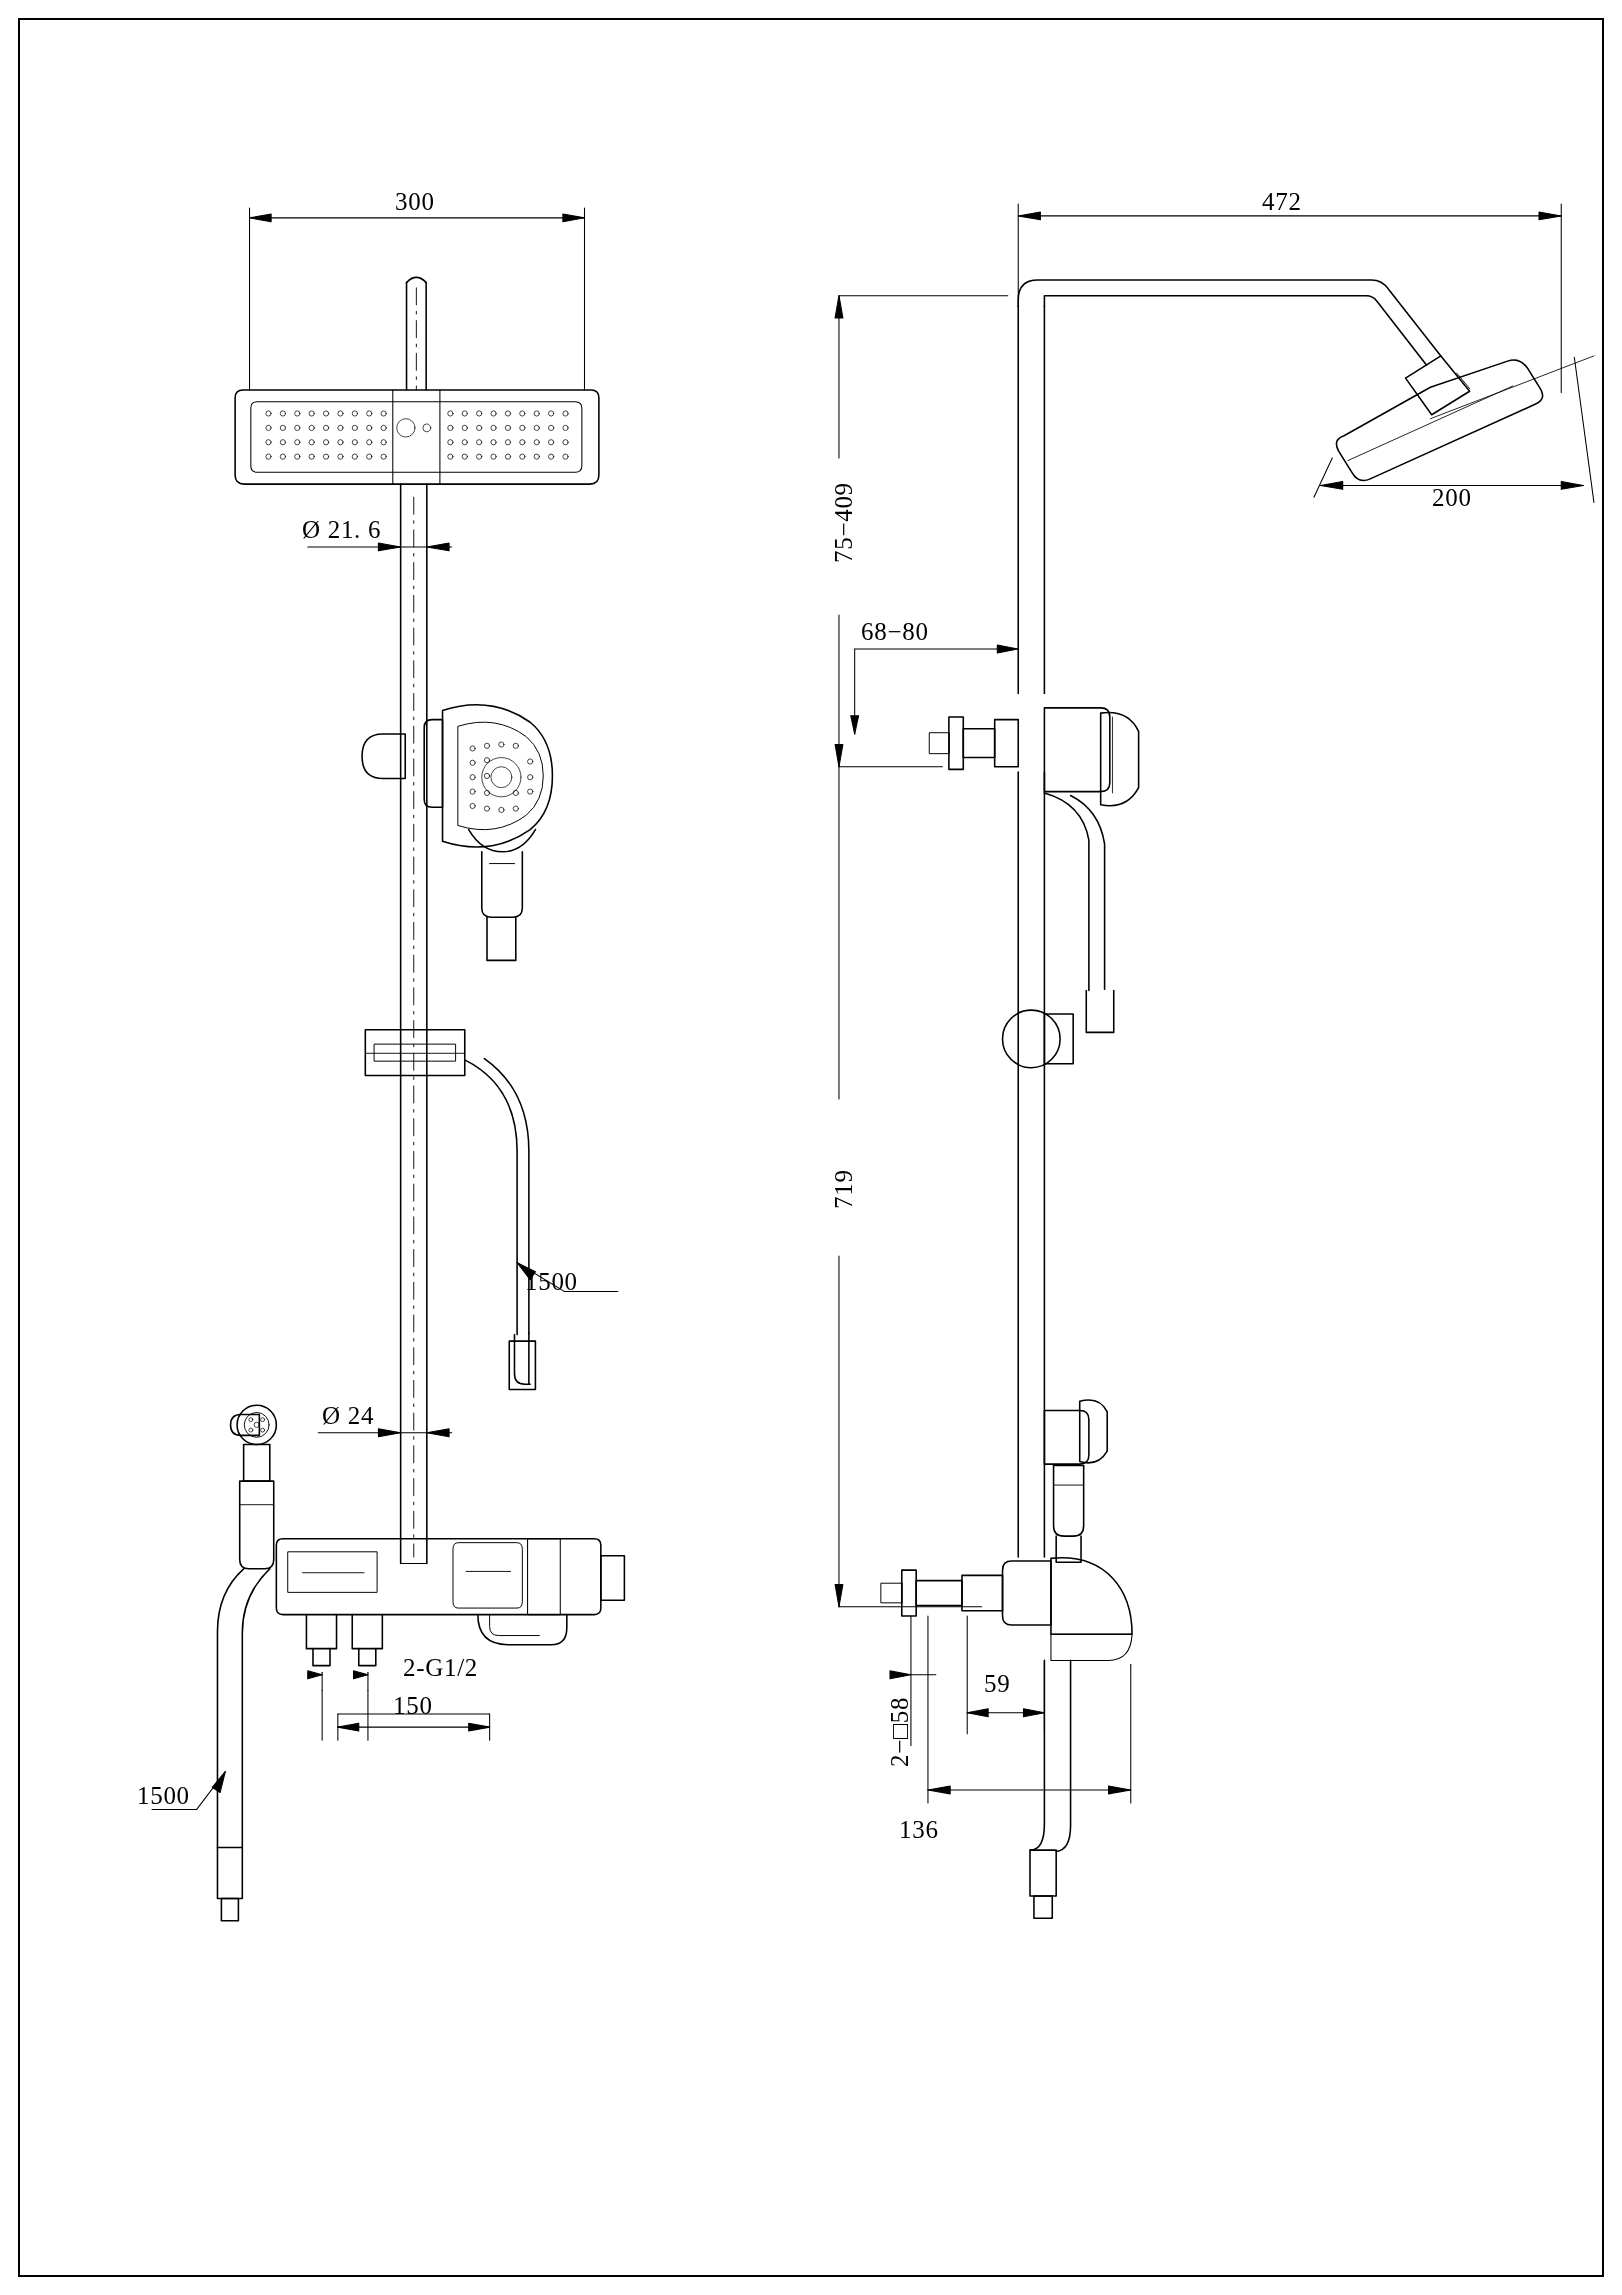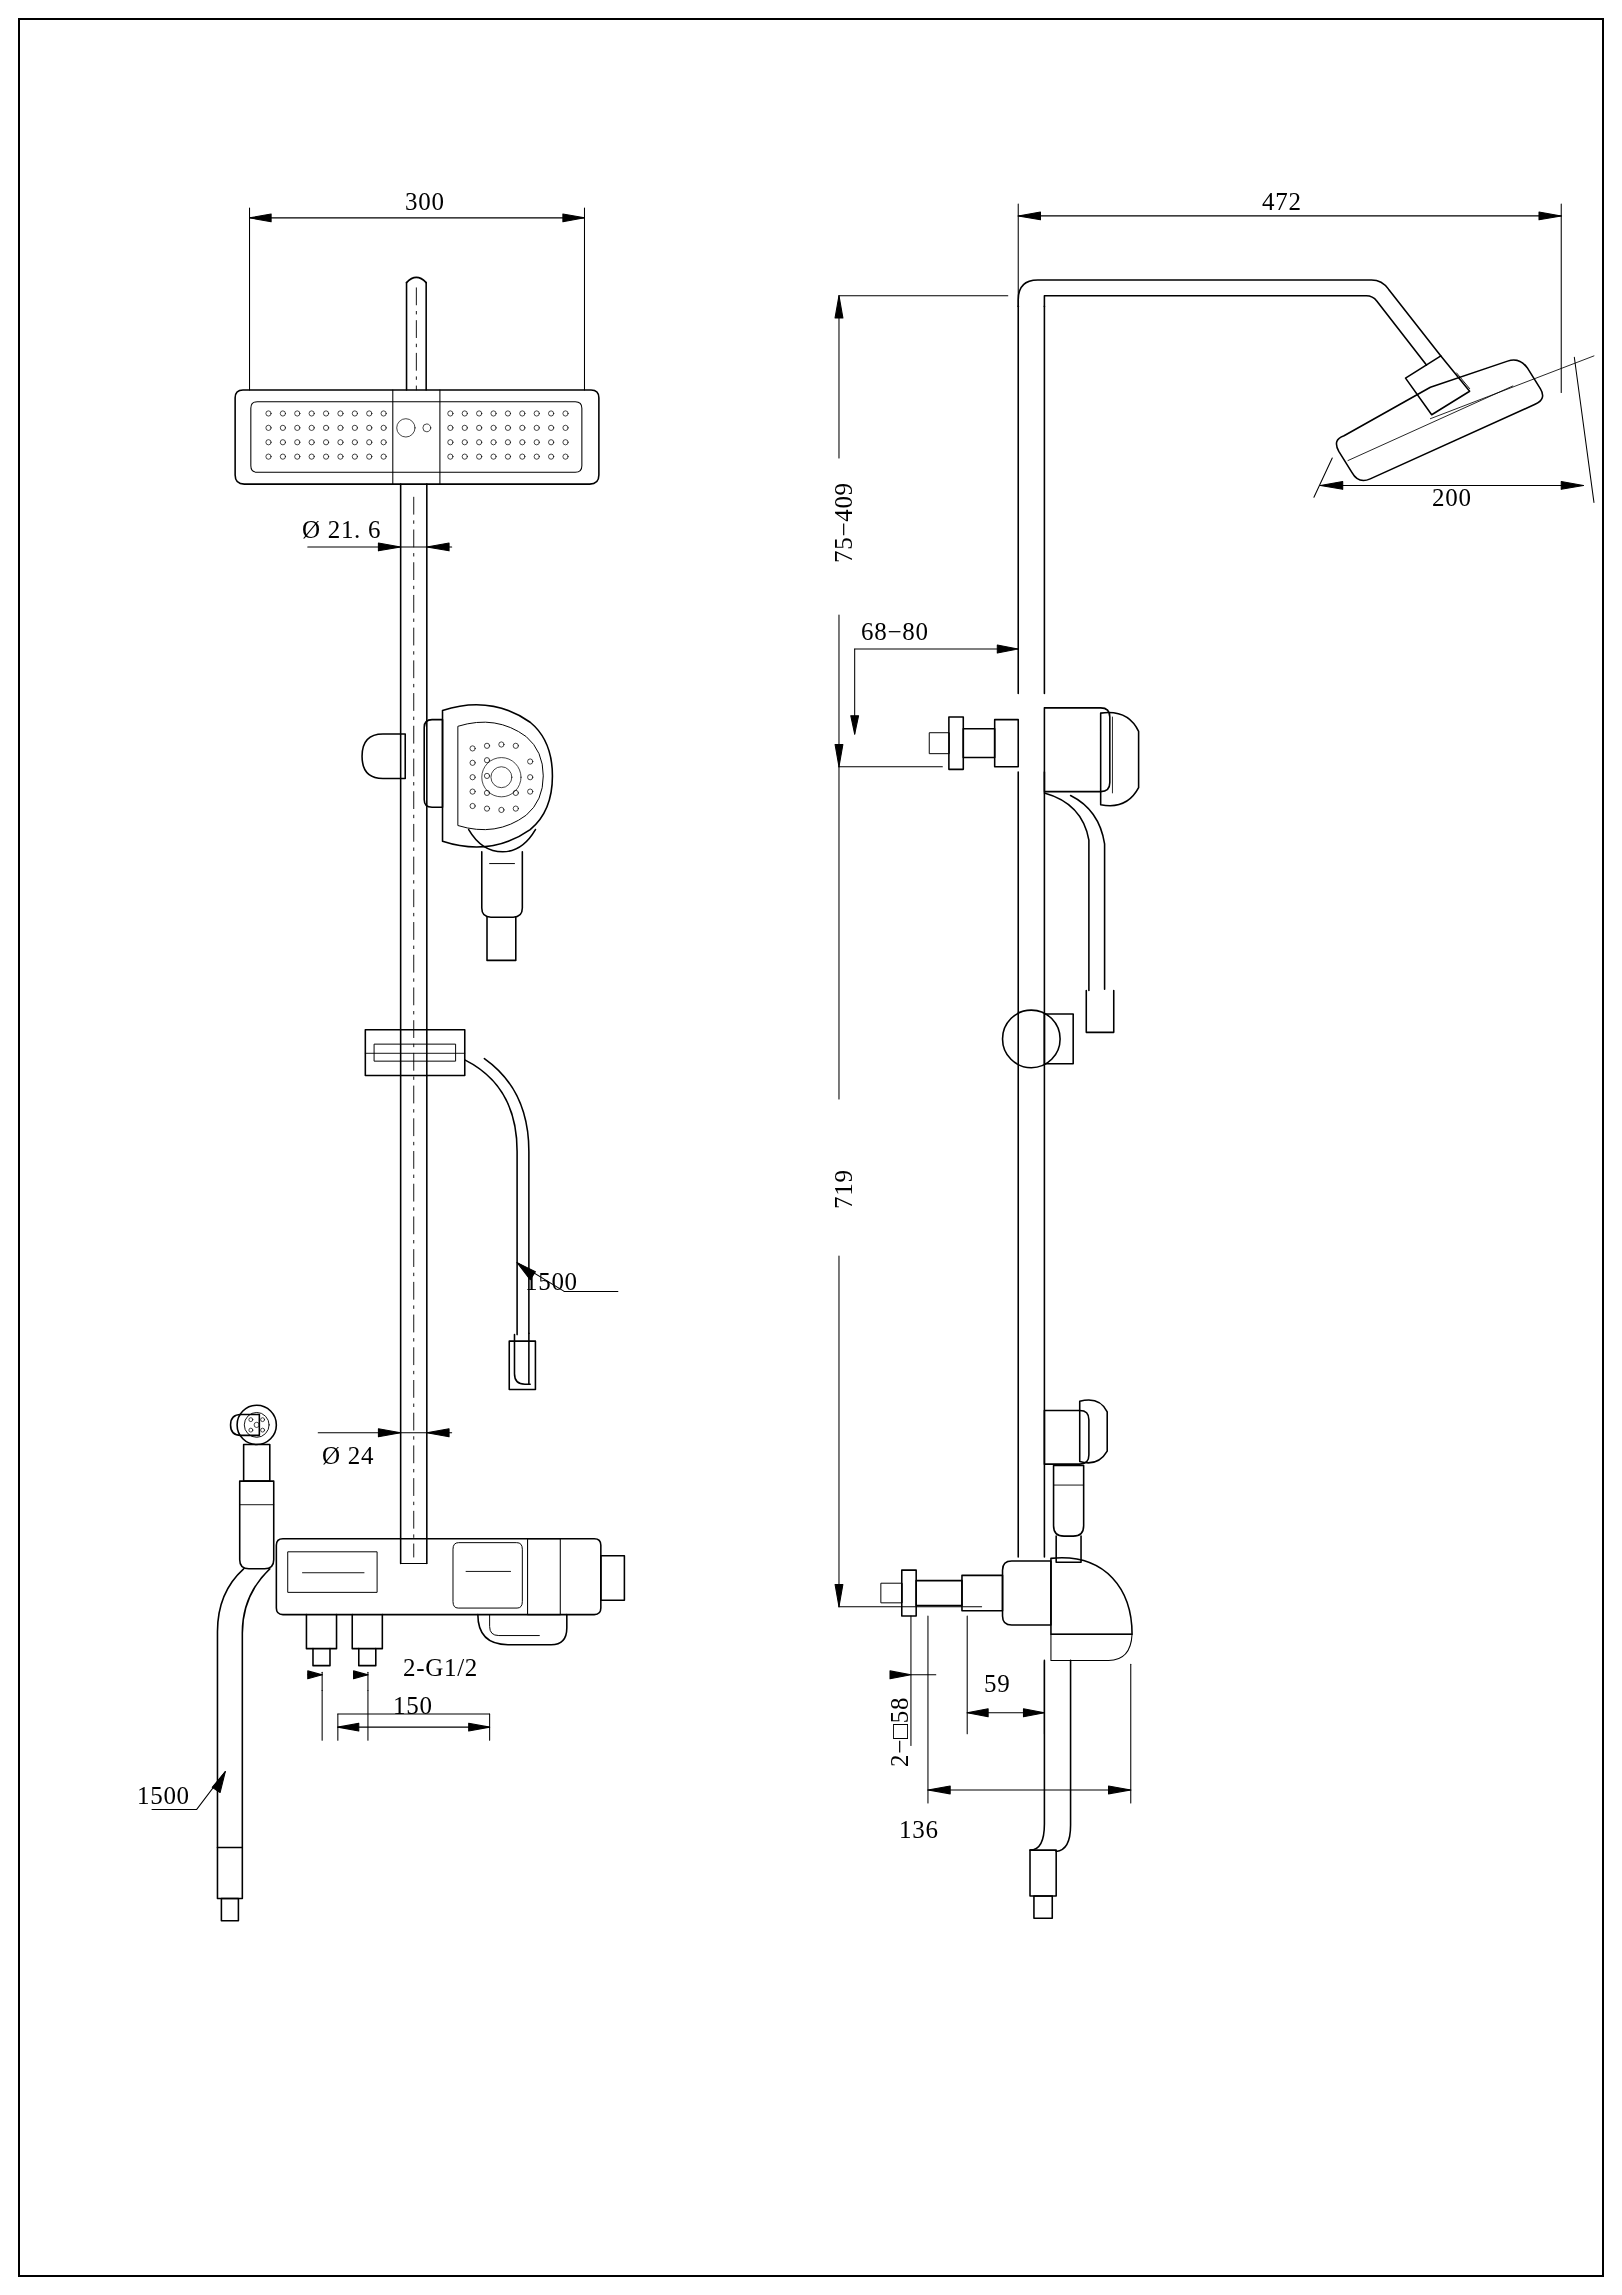--- a/index.html
+++ b/index.html
@@ -422,24 +422,24 @@
         <line x1="1728" y1="2544" x2="1728" y2="2756"></line>
         <line x1="1418" y1="2736" x2="1728" y2="2736"></line>
         <path d="M1418 2736 L1452 2730 L1452 2742 Z" fill="#000"></path>
         <path d="M1728 2736 L1694 2730 L1694 2742 Z" fill="#000"></path>
       </g>
 
     </g>
   </svg>
   </div>
 
-  <div class="dimtext" style="left:395px; top:188px;margin-left:10px;">300</div>
+  <div class="dimtext" style="left:395px; top:188px;">300</div>
   <div class="dimtext" style="left:302px; top:516px;">Ø 21. 6</div>
   <div class="dimtext" style="left:525px; top:1268px;">1500</div>
-  <div class="dimtext" style="left:322px; top:1402px;margin-top:40px;">Ø 24</div>
+  <div class="dimtext" style="left:322px; top:1402px;">Ø 24</div>
   <div class="dimtext" style="left:403px; top:1654px;">2-G1/2</div>
   <div class="dimtext" style="left:393px; top:1692px;text-align:right;">150</div>
   <div class="dimtext" style="left:137px; top:1782px;">1500</div>
 
   <div class="dimtext" style="left:1262px; top:188px;">472</div>
   <div class="dimtext" style="left:1432px; top:484px;">200</div>
   <div class="dimtext" style="left:861px; top:618px;">68−80</div>
 
   <div class="rot" style="position:absolute; left:830px; top:563px;">
     <div class="dimtext" style="left:0; top:0; transform:rotate(-90deg); transform-origin:0 0;">75−409</div>

